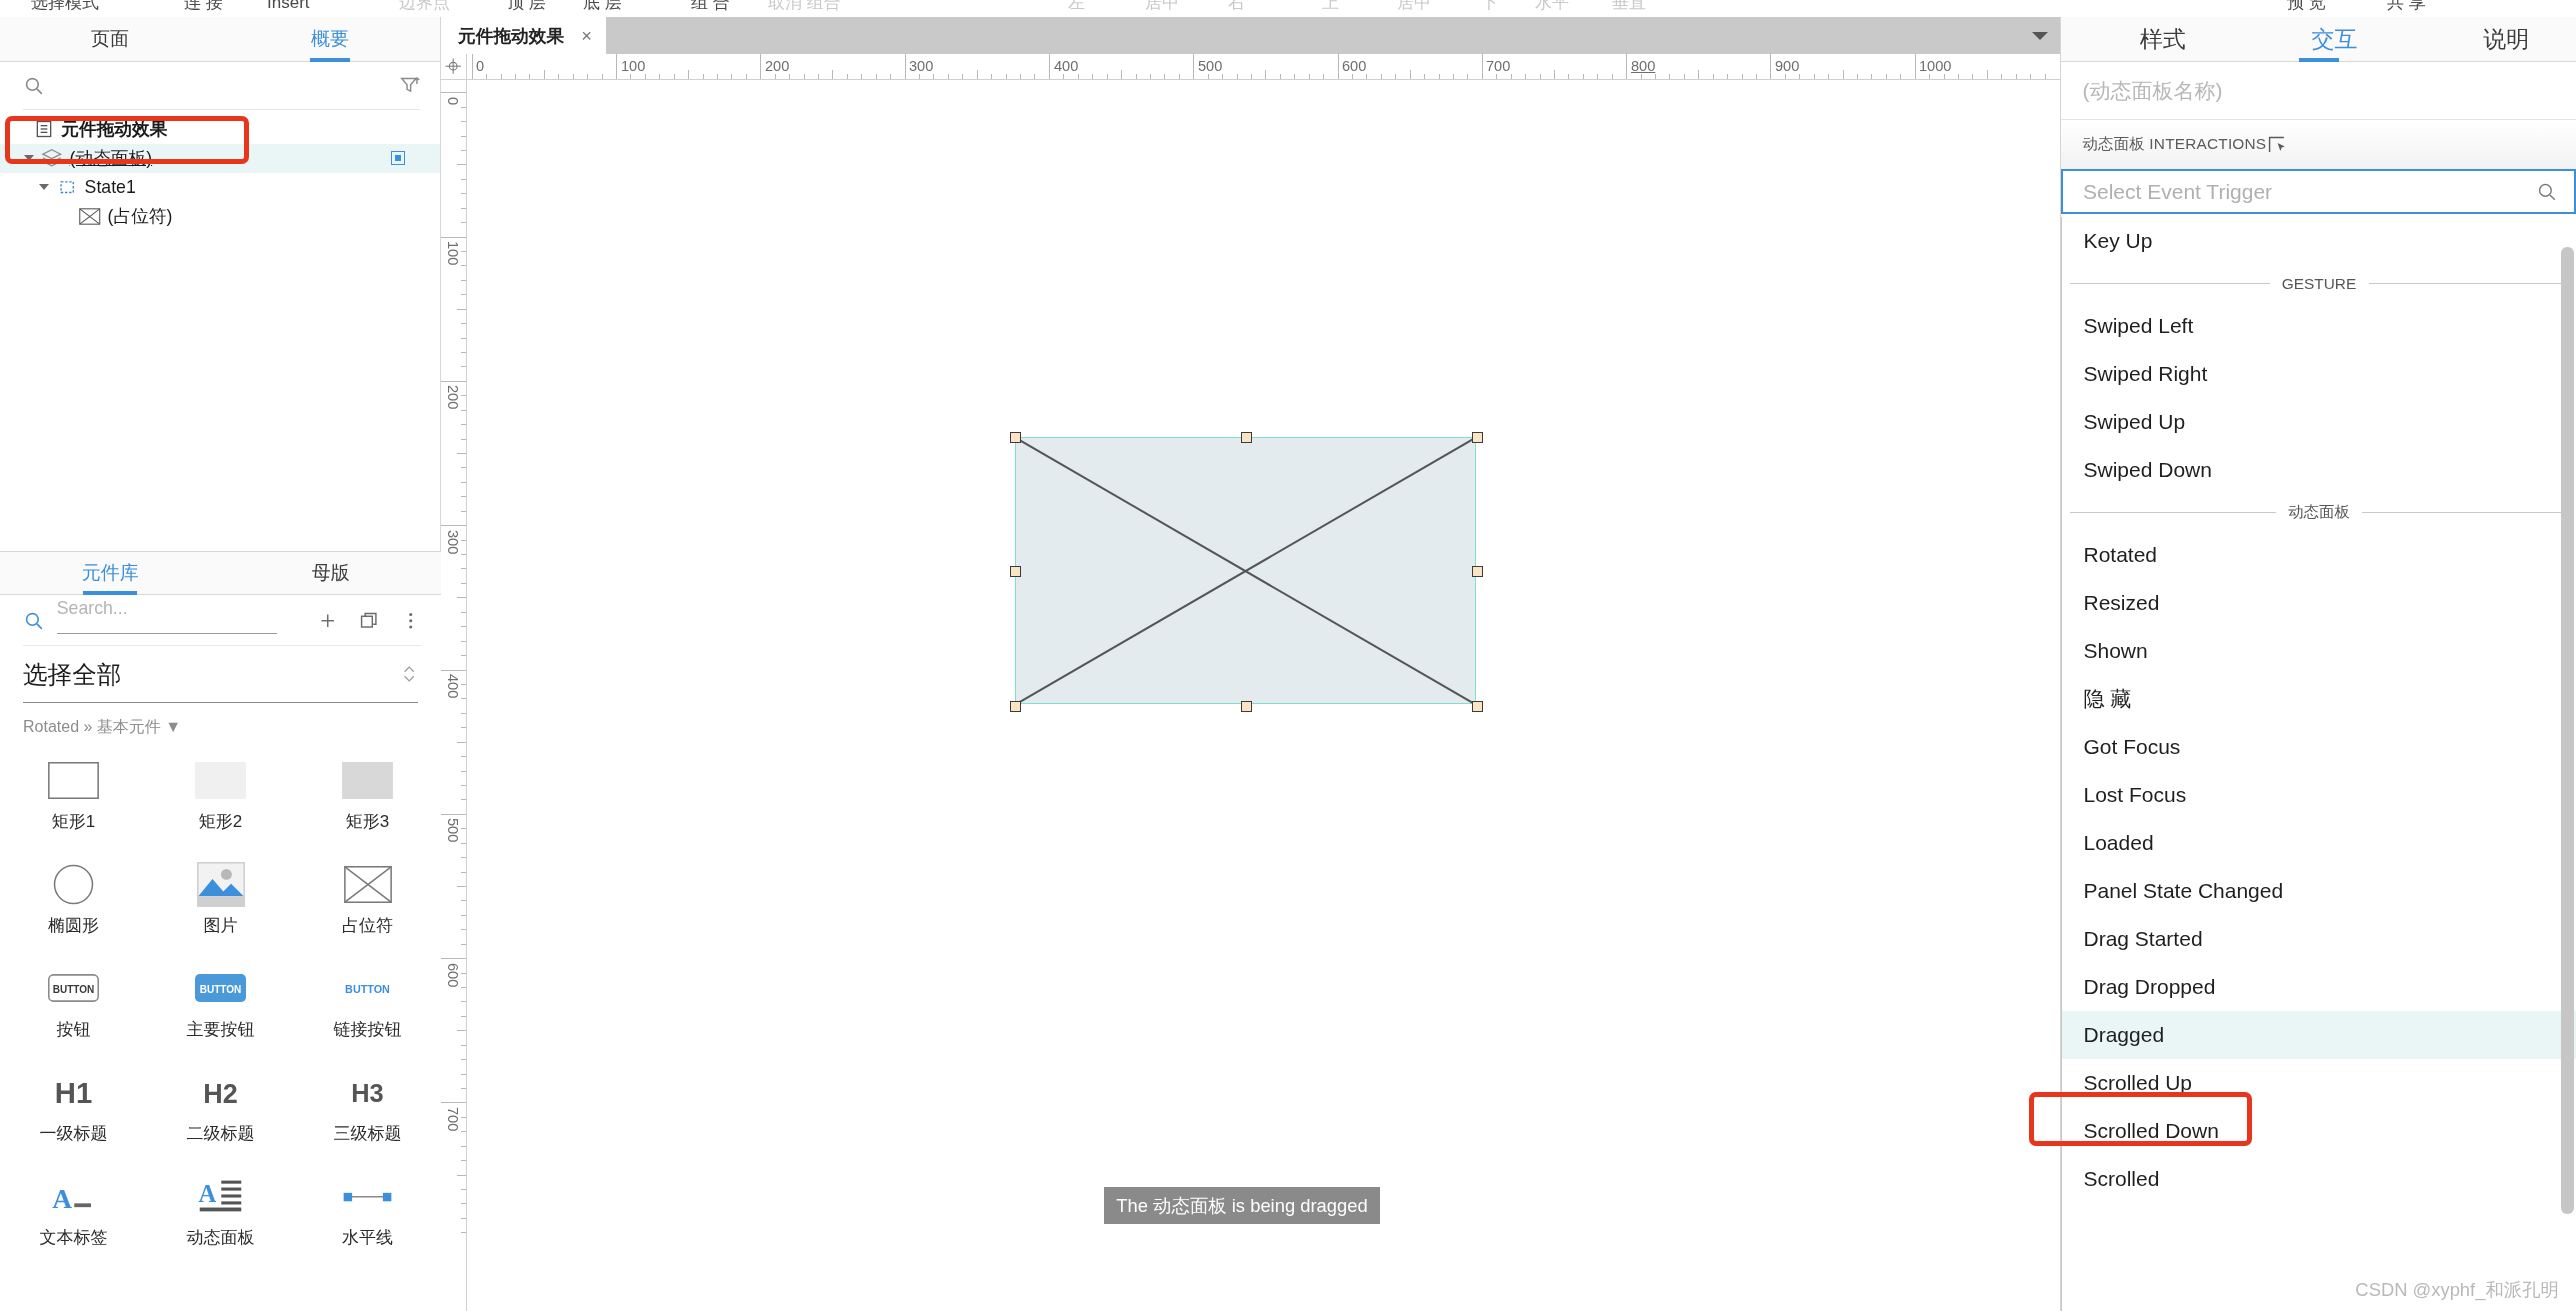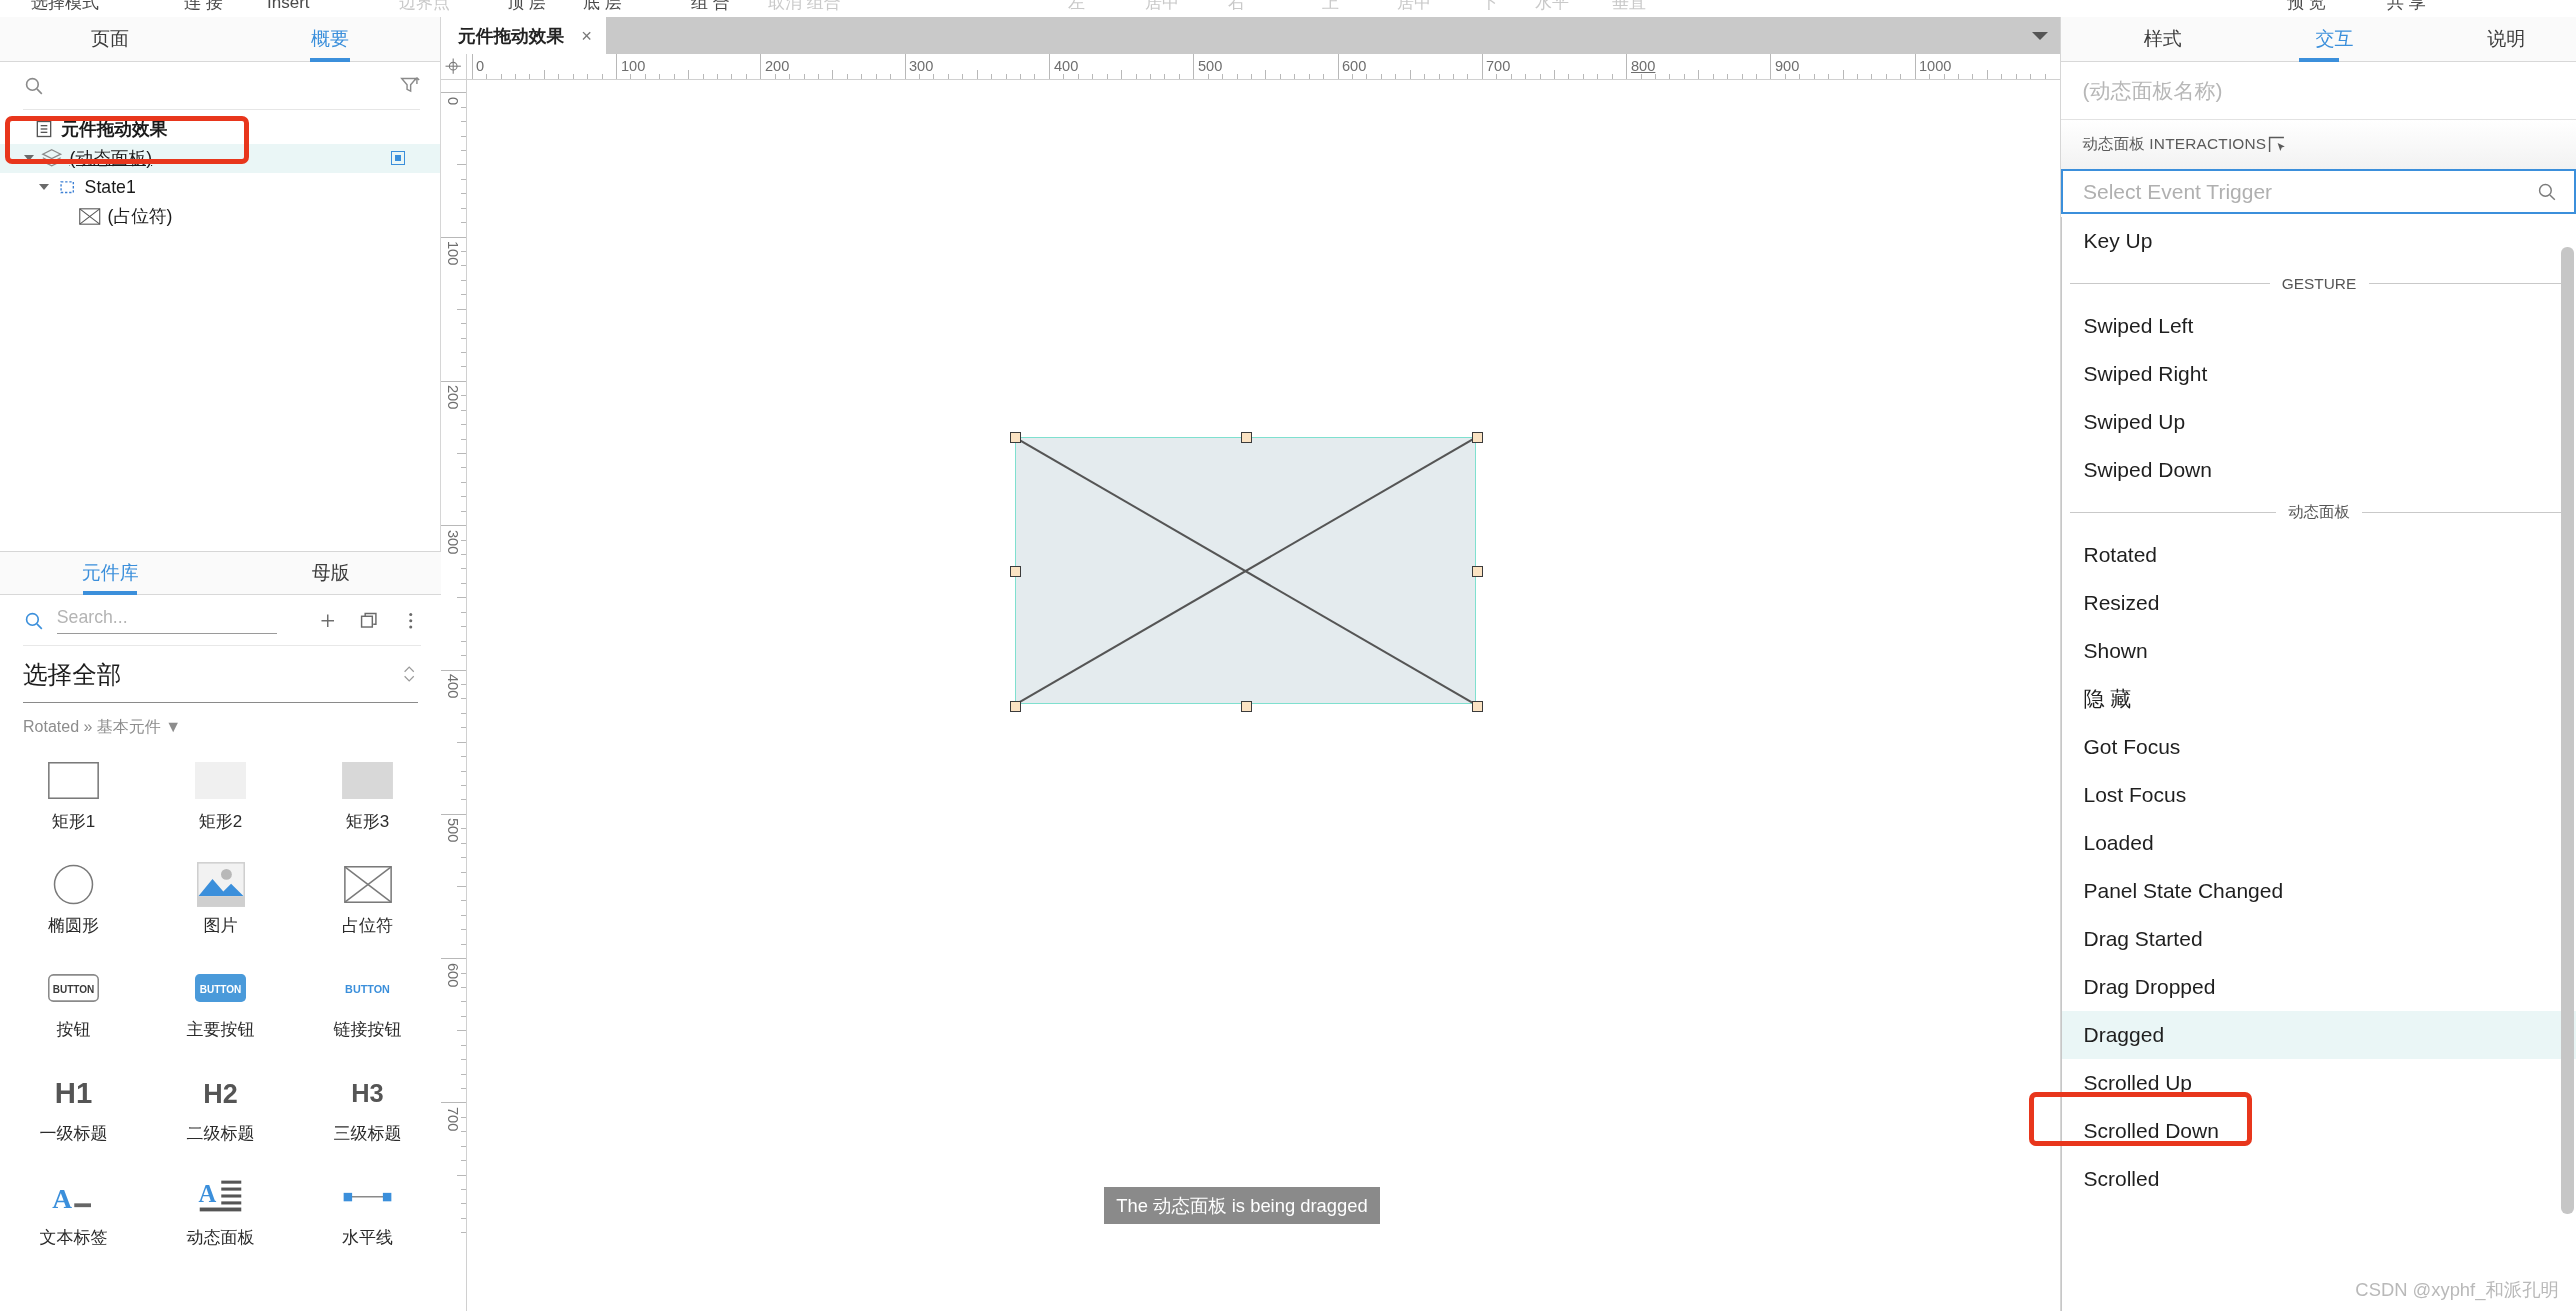--- a/index.html
+++ b/index.html
@@ -96,21 +96,21 @@
   }
   .lib-search::after{
     content:""; position:absolute; left:23px; right:20px; bottom:0;
     height:0.8px; background:#e8e8e8;
   }
   .lib-search-field{
     flex:1; margin-left:12.3px; margin-right:20px;
     border-bottom:0.8px solid #9a9a9a; height:26px;
     display:flex; align-items:flex-end;
   }
-  .lib-search-field span{ font-size:17.7px;color:#b4b4b4; padding-bottom:5px;}
+  .lib-search-field span{ font-size:17.7px;color:#b4b4b4; padding-bottom:14px;}
   .lib-act{ margin-left:20px; display:flex; align-items:center; }
   .selall {
     height:57px; margin:0 23px; display:flex; align-items:center;
     border-bottom:0.8px solid #8a8a8a; justify-content:space-between;
   }
   .selall span{ font-size:24.6px; color:#1c1c1c; }
   .breadcrumb{ padding:14px 0 7.7px 23px; font-size:16px; color:#8d8d8d; }
   .wgrid{ display:grid; grid-template-columns:repeat(3,1fr); }
   .wcell{ height:104px; display:flex; flex-direction:column;
           align-items:center; justify-content:flex-start; padding-top:7.7px;}
@@ -171,21 +171,21 @@
   .right-panel{
     position:absolute; right:0; top:17px; width:516px; height:1294px;
     background:#ffffff; border-left:0.8px solid #d6d6d6;
   }
   .rp-tabs{
     height:45px; background:#fafafa; border-bottom:0.8px solid #d8d8d8;
     display:flex;
   }
   .rp-tab{
     flex:1; display:flex; align-items:center; justify-content:center;
-    font-size:19px; color:#3c3c3c; position:relative;padding-left:32px;
+    font-size:23px; color:#3c3c3c; position:relative;padding-left:32px;
   }
   .rp-tab.active{ color:#3b8fdb; }
   .rp-tab.active::after{
     content:""; position:absolute; bottom:-0.8px; left:50%;
     transform:translateX(-50%); width:40px;height:3.8px;background:#3b8fdb;
   }
   .rp-name{
     height:58px; display:flex; align-items:center; padding-left:21.5px;
     font-size:21px; color:#b7b7b7; border-bottom:0.8px solid #e2e2e2;
   }

